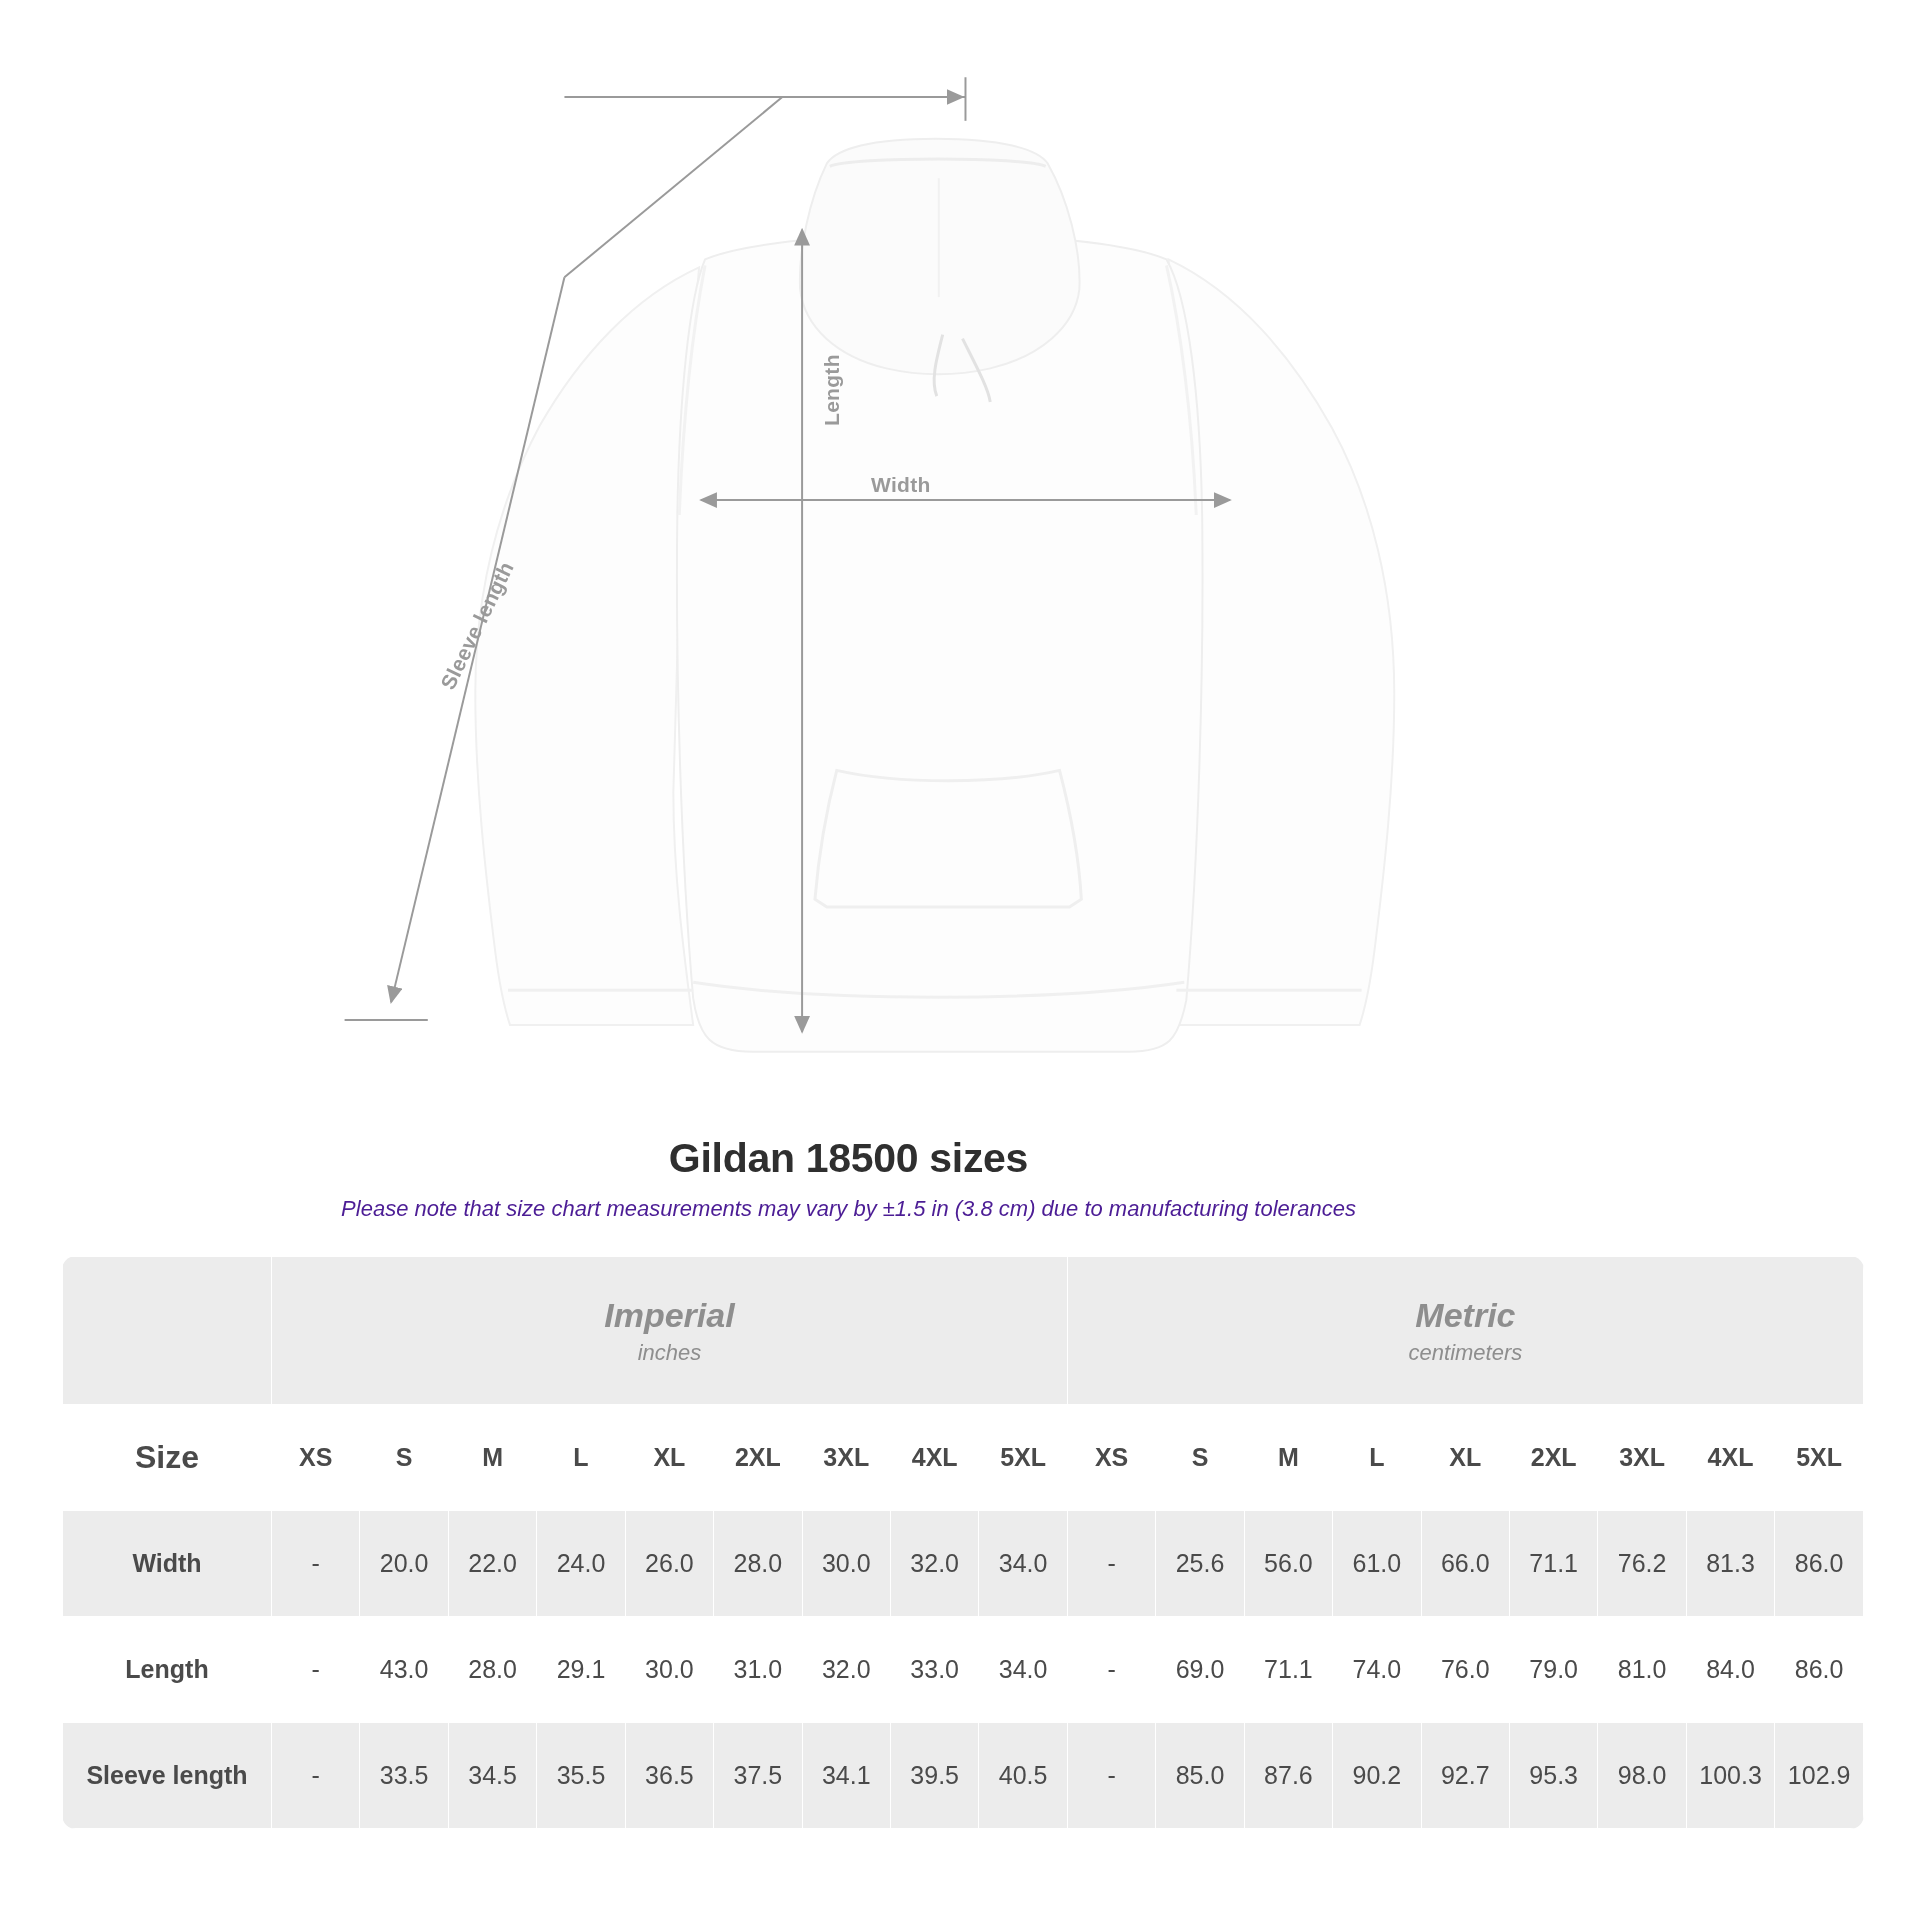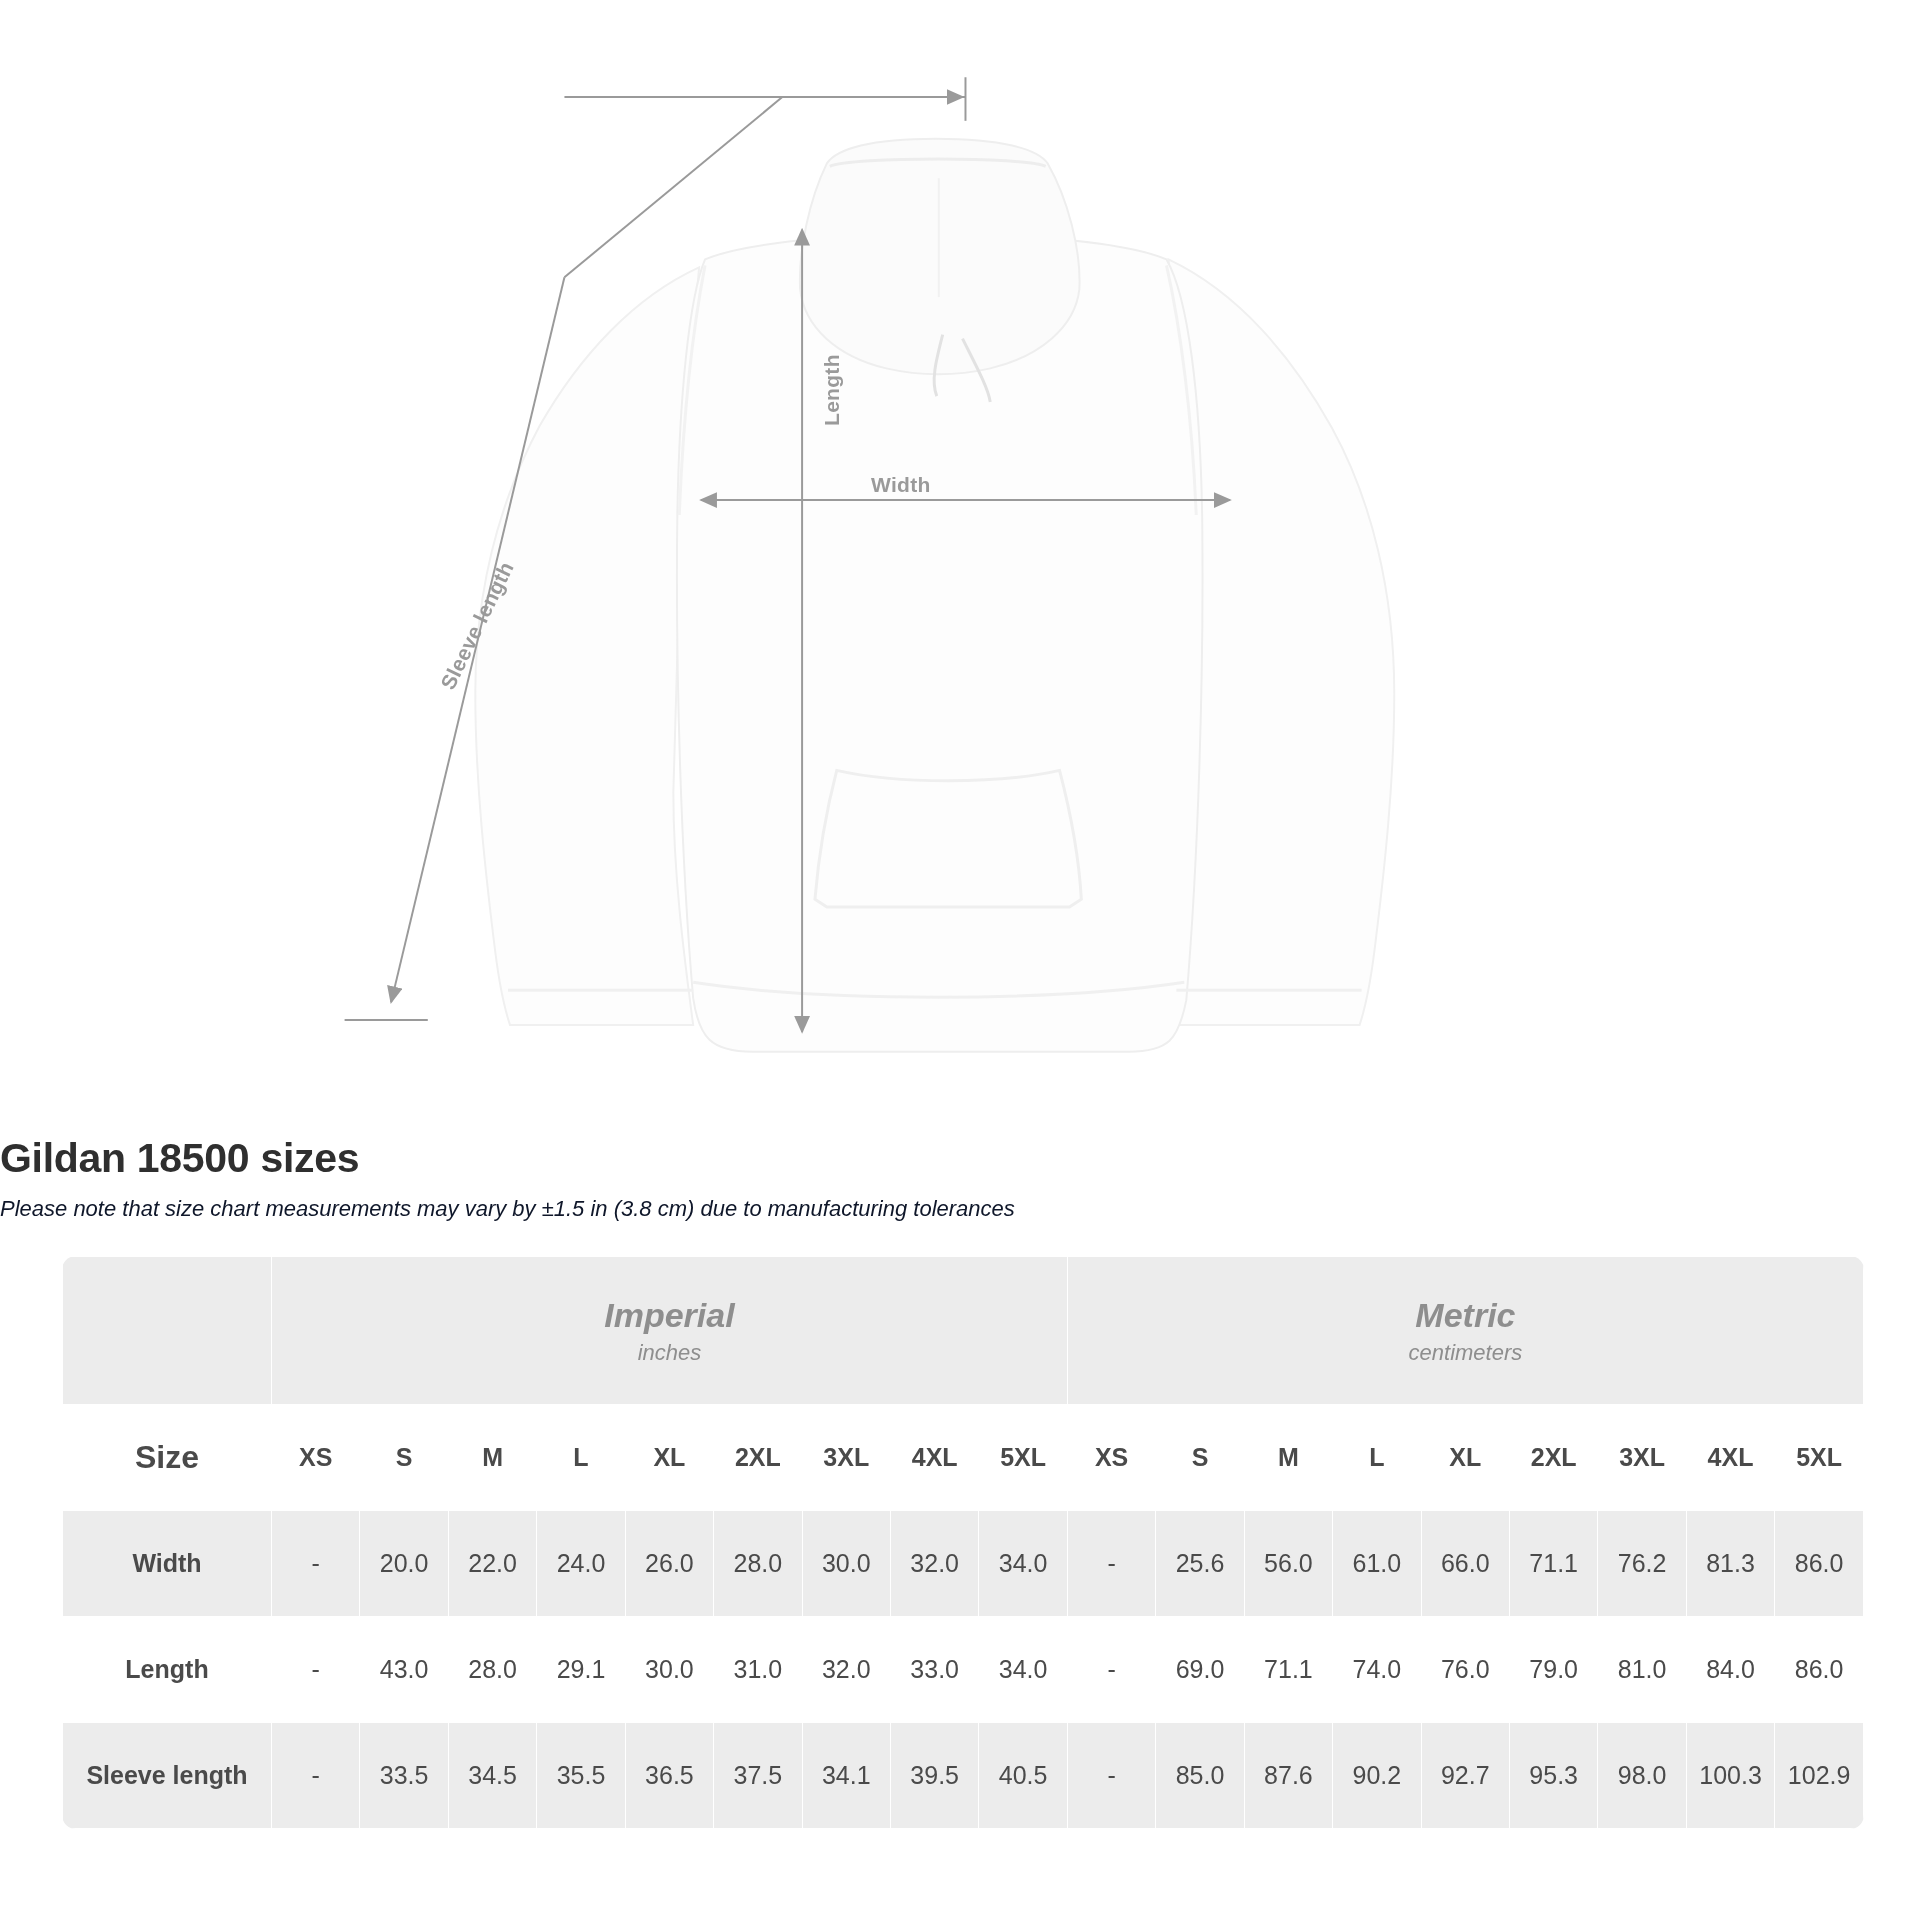--- a/index.html
+++ b/index.html
@@ -47,33 +47,34 @@
     transform: rotate(-64deg);
     transform-origin: left top;
   }
   #label-length { left: 820px; top: 426px; }
   #label-width  { left: 871px; top: 473px; }
   #label-sleeve { left: 436px; top: 683px; }
 
   
   .title-block {
     width: 1697px;
+    text-align: center;
     margin-top: 16px;
   }
   .chart-title {
     font-size: 41px;
     font-weight: bold;
     color: #2f2f2f;
     margin: 0 0 14px 0;
     letter-spacing: -0.3px;
   }
   .chart-note {
     font-size: 22px;
     font-style: italic;
-    color: #0f172a;
+    color: #4c1d95;
     margin: 0;
   }
 
   
   .table-wrap {
     margin: 34px 62px 0 62px;
     width: 1802px;
     border-radius: 14px;
     overflow: hidden;
   }

